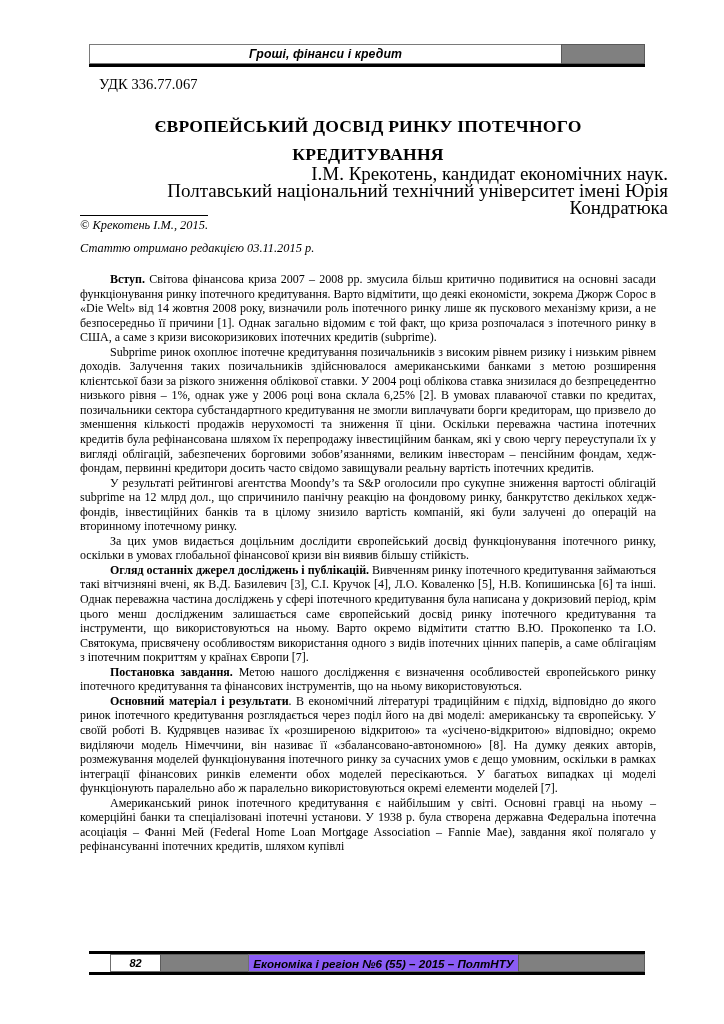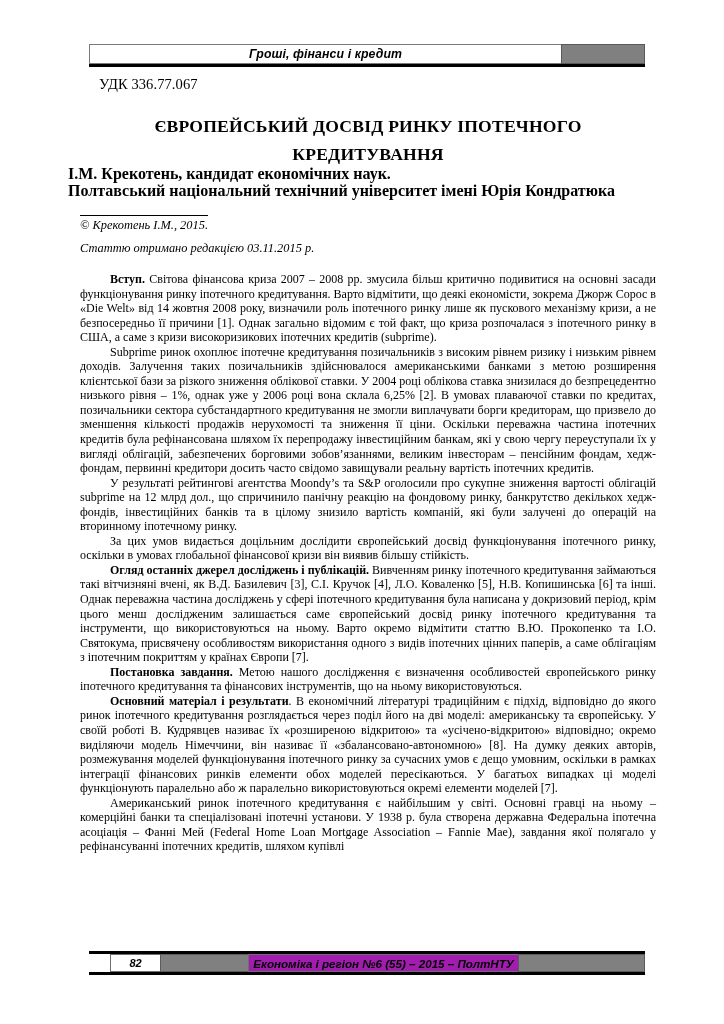--- a/index.html
+++ b/index.html
@@ -78,23 +78,23 @@
     line-height: 28px;
     letter-spacing: .2px;
   }
 
   
   .authors {
     position: absolute;
     left: 62px;
     top: 165px;
     width: 600px;
-    text-align: left;
-    font-weight: bold;
-    font-size: 16px;
+    text-align: right;
+    font-weight: normal;
+    font-size: 19px;
     line-height: 17px;
   }
 
   
   .copy-rule {
     position: absolute;
     left: 74px;
     top: 215px;
     width: 128px;
     border-top: 1px solid #000;
@@ -164,21 +164,21 @@
     background: #808080;
     border: 1px solid #5c5c5c;
     border-right: none;
     box-sizing: border-box;
   }
   .footer .f-journal {
     flex: 0 0 270px;
     display: flex;
     align-items: center;
     justify-content: center;
-    background: #a21caf;
+    background: #8b5cf6;
     border: 1px solid #6f6f6f;
     border-right: none;
     box-sizing: border-box;
     font-family: "Liberation Sans", "DejaVu Sans", sans-serif;
     font-weight: bold;
     font-style: italic;
     font-size: 11.6px;
   }
   .footer .f-block {
     flex: 1 1 auto;

